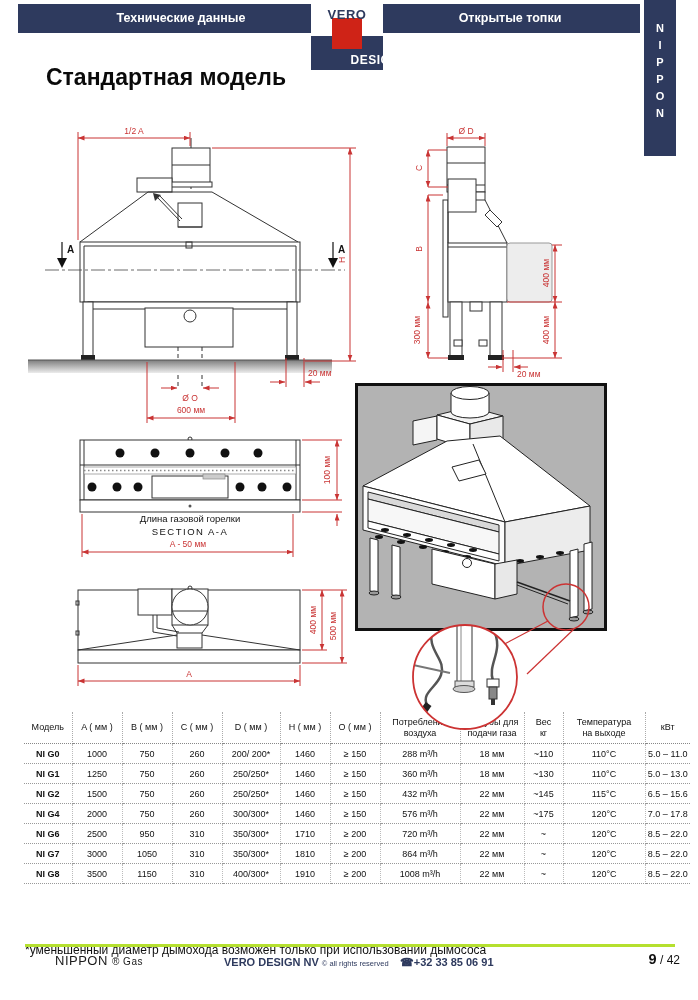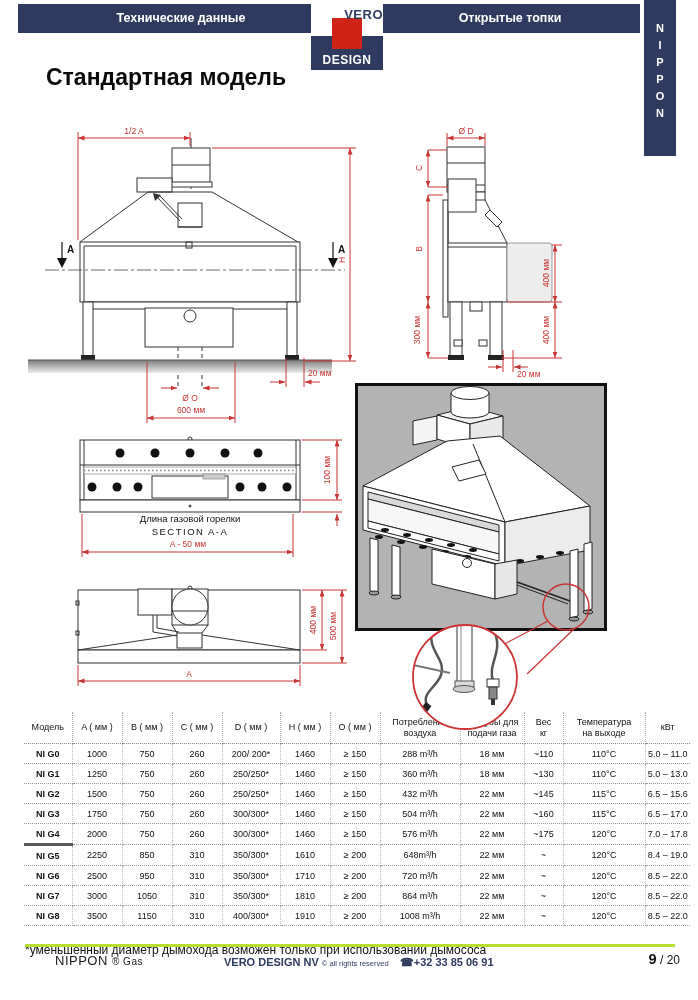--- a/index.html
+++ b/index.html
@@ -6,24 +6,24 @@
   .page{position:relative;width:698px;height:1000px;background:#ffffff;overflow:hidden;
         font-family:"Liberation Sans",sans-serif;color:#111;}
   
   .topbar{position:absolute;left:18px;top:4px;width:622px;height:29px;background:#2e3a5e;}
   .topbar .bar-label{position:absolute;top:7px;color:#fff;font-size:12.5px;font-weight:bold;text-align:center;}
   .bar-label.left{left:38px;width:250px;}
   .bar-label.right{left:392px;width:200px;}
   .logo{position:absolute;left:311px;top:3px;width:72px;height:67px;}
   .logo .logo-top{position:absolute;left:0;top:0;width:72px;height:33px;background:#fff;}
   .logo .logo-bottom{position:absolute;left:0;top:33px;width:72px;height:34px;background:#2e3a5e;}
-  .logo .logo-vero{position:absolute;left:0;top:4px;width:72px;text-align:right;color:#2e3a5e;
+  .logo .logo-vero{position:absolute;left:0;top:4px;width:72px;text-align:center;color:#2e3a5e;
         font-weight:bold;font-size:13px;letter-spacing:.5px;}
   .logo .logo-design{position:absolute;left:0;bottom:3px;width:72px;text-align:center;color:#fff;
-        font-weight:bold;font-size:12px;letter-spacing:.5px;}
+        font-weight:bold;font-size:12px;letter-spacing:.5px;padding-left:28px;}
   .logo .logo-square{position:absolute;left:21px;top:15px;width:30px;height:31px;background:#cf2317;}
   .brand-strip{position:absolute;left:644px;top:0;width:32px;height:156px;background:#2e3a5e;
         color:#fff;font-size:11px;font-weight:bold;text-align:center;white-space:pre-line;
         line-height:17px;padding-top:20px;box-sizing:border-box;}
   .page-title{position:absolute;left:46px;top:64px;font-size:23px;font-weight:bold;color:#0a0a0a;}
   
   svg{position:absolute;}
   .bl{stroke:#333;stroke-width:1;fill:none;}
   .blw{stroke:#333;stroke-width:1;fill:#fff;}
   .dim-line{stroke:#c93434;stroke-width:1;fill:none;}
@@ -408,61 +408,33 @@
           <td>250/250*</td>
           <td>1460</td>
           <td>≥ 150</td>
           <td>432 m³/h</td>
           <td>22 мм</td>
           <td>~145</td>
           <td>115°C</td>
           <td>6.5 – 15.6</td>
         </tr>
         <tr>
-          <td>NI G3</td>
-          <td>1750</td>
-          <td>750</td>
-          <td>260</td>
-          <td>300/300*</td>
-          <td>1460</td>
-          <td>≥ 150</td>
-          <td>504 m³/h</td>
-          <td>22 мм</td>
-          <td>~160</td>
-          <td>115°C</td>
-          <td>6.5 – 17.0</td>
-        </tr>
-        <tr>
           <td>NI G4</td>
           <td>2000</td>
           <td>750</td>
           <td>260</td>
           <td>300/300*</td>
           <td>1460</td>
           <td>≥ 150</td>
           <td>576 m³/h</td>
           <td>22 мм</td>
           <td>~175</td>
           <td>120°C</td>
           <td>7.0 – 17.8</td>
         </tr>
-        <tr class="sep-above">
-          <td>NI G5</td>
-          <td>2250</td>
-          <td>850</td>
-          <td>310</td>
-          <td>350/300*</td>
-          <td>1610</td>
-          <td>≥ 200</td>
-          <td>648m³/h</td>
-          <td>22 мм</td>
-          <td>~</td>
-          <td>120°C</td>
-          <td>8.4 – 19.0</td>
-        </tr>
         <tr>
           <td>NI G6</td>
           <td>2500</td>
           <td>950</td>
           <td>310</td>
           <td>350/300*</td>
           <td>1710</td>
           <td>≥ 200</td>
           <td>720 m³/h</td>
           <td>22 мм</td>
@@ -506,16 +478,16 @@
   <div class="f-brand">
     <span>NIPPON</span>
     <span class="mark">® Gas</span>
   </div>
   <div class="f-company">
     <span>VERO DESIGN NV</span>
     <span class="rights">© all rights reserved</span>
   </div>
   <div class="f-phone">☎+32 33 85 06 91</div>
   <div class="f-page">
-    <span class="num">9</span><span> / 20</span>
+    <span class="num">9</span><span> / 42</span>
   </div>
 
 </div>
 
 </body></html>

